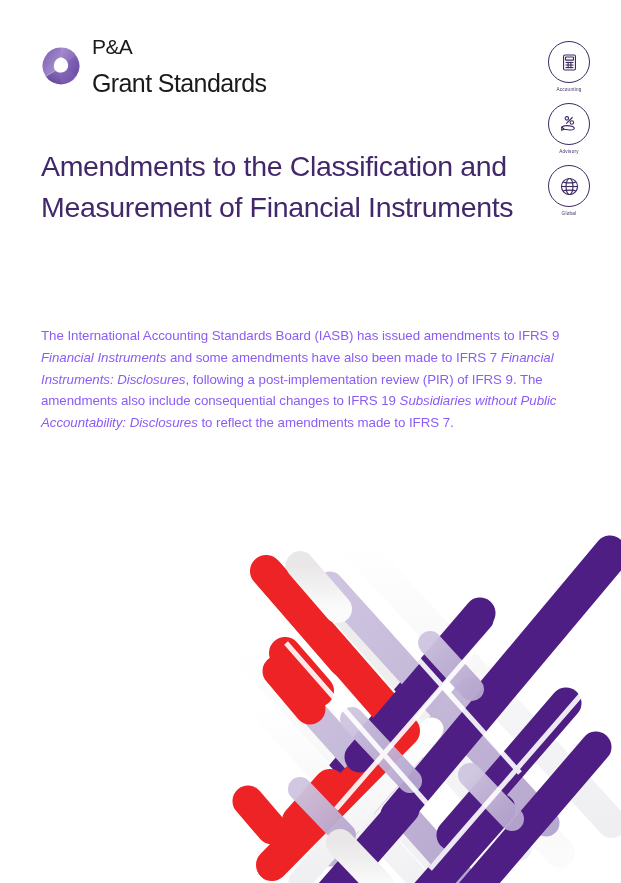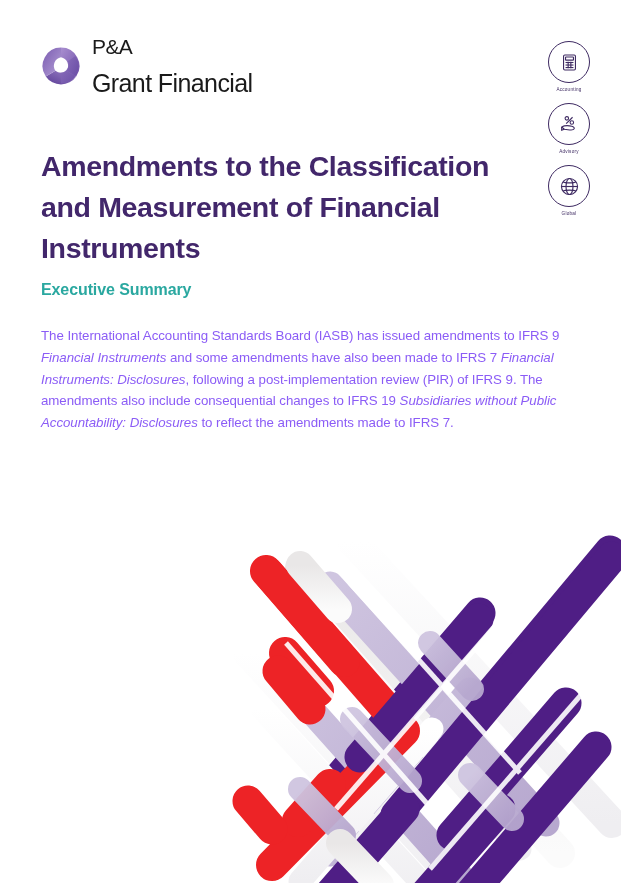--- a/index.html
+++ b/index.html
@@ -65,21 +65,21 @@
     padding:0 1px;
   }
 
   
   #doc-title {
     position:absolute;
     left:41px; top:146px;
     width:480px;
     color:#42276b;
     font-size:28.5px;
-    font-weight:bold;
+    font-weight:normal;
     line-height:1.44;
     letter-spacing:-0.35px;
   }
 
   #section-heading {
     position:absolute;
     left:41px; top:281px;
     color:#2aa8a0;
     font-size:16px;
     font-weight:bold;
@@ -141,21 +141,21 @@
           </g>
           <g opacity="0.85" transform="rotate(55)">
             <path d="M0,-44 A44,44 0 0 1 36,25 L13,11 A21,21 0 0 0 0,-21 Z" fill="url(#pet4)"></path>
           </g>
           <circle cx="0" cy="0" r="15" fill="#ffffff"></circle>
         </g>
       </svg>
     </span>
     <span id="logo-wordmark">
       <span class="logo-line l1">P&amp;A</span>
-      <span class="logo-line l2">Grant Financial</span>
+      <span class="logo-line l2">Grant Standards</span>
     </span>
   </div>
 
   <div id="service-icons">
 
     <div class="service-icon">
       <div class="svc-ring">
         <svg viewBox="0 0 24 24" width="19" height="19" fill="none" stroke="#3e2a62" stroke-width="1.4">
           <rect x="4.5" y="2.5" width="15" height="19" rx="1.6"></rect>
           <rect x="7" y="5" width="10" height="4" rx="0.6"></rect>
@@ -193,21 +193,20 @@
           <path d="M4.5,17.4 C7,15.7 17,15.7 19.5,17.4"></path>
         </svg>
       </div>
       <span class="svc-label">Global</span>
     </div>
 
   </div>
 
   <h1 id="doc-title">Amendments to the Classification and Measurement of Financial Instruments</h1>
 
-  <h2 id="section-heading">Executive Summary</h2>
 
   <p id="summary-body"><span>The International Accounting Standards Board (IASB) has issued amendments to IFRS 9 </span><i>Financial Instruments</i><span> and some amendments have also been made to IFRS 7 </span><i>Financial Instruments: Disclosures</i><span>, following a post-implementation review (PIR) of IFRS 9. The amendments also include consequential changes to IFRS 19 </span><i>Subsidiaries without Public Accountability: Disclosures</i><span> to reflect the amendments made to IFRS 7.</span></p>
 
   <div id="brand-graphic">
     <svg viewBox="0 0 621 360" preserveAspectRatio="none" aria-hidden="true">
       <defs>
         <linearGradient id="gGray" x1="0" y1="0" x2="0" y2="1">
           <stop offset="0" stop-color="#e9e7e7"></stop>
             <stop offset="1" stop-color="#fbfbfb"></stop>
         </linearGradient>

